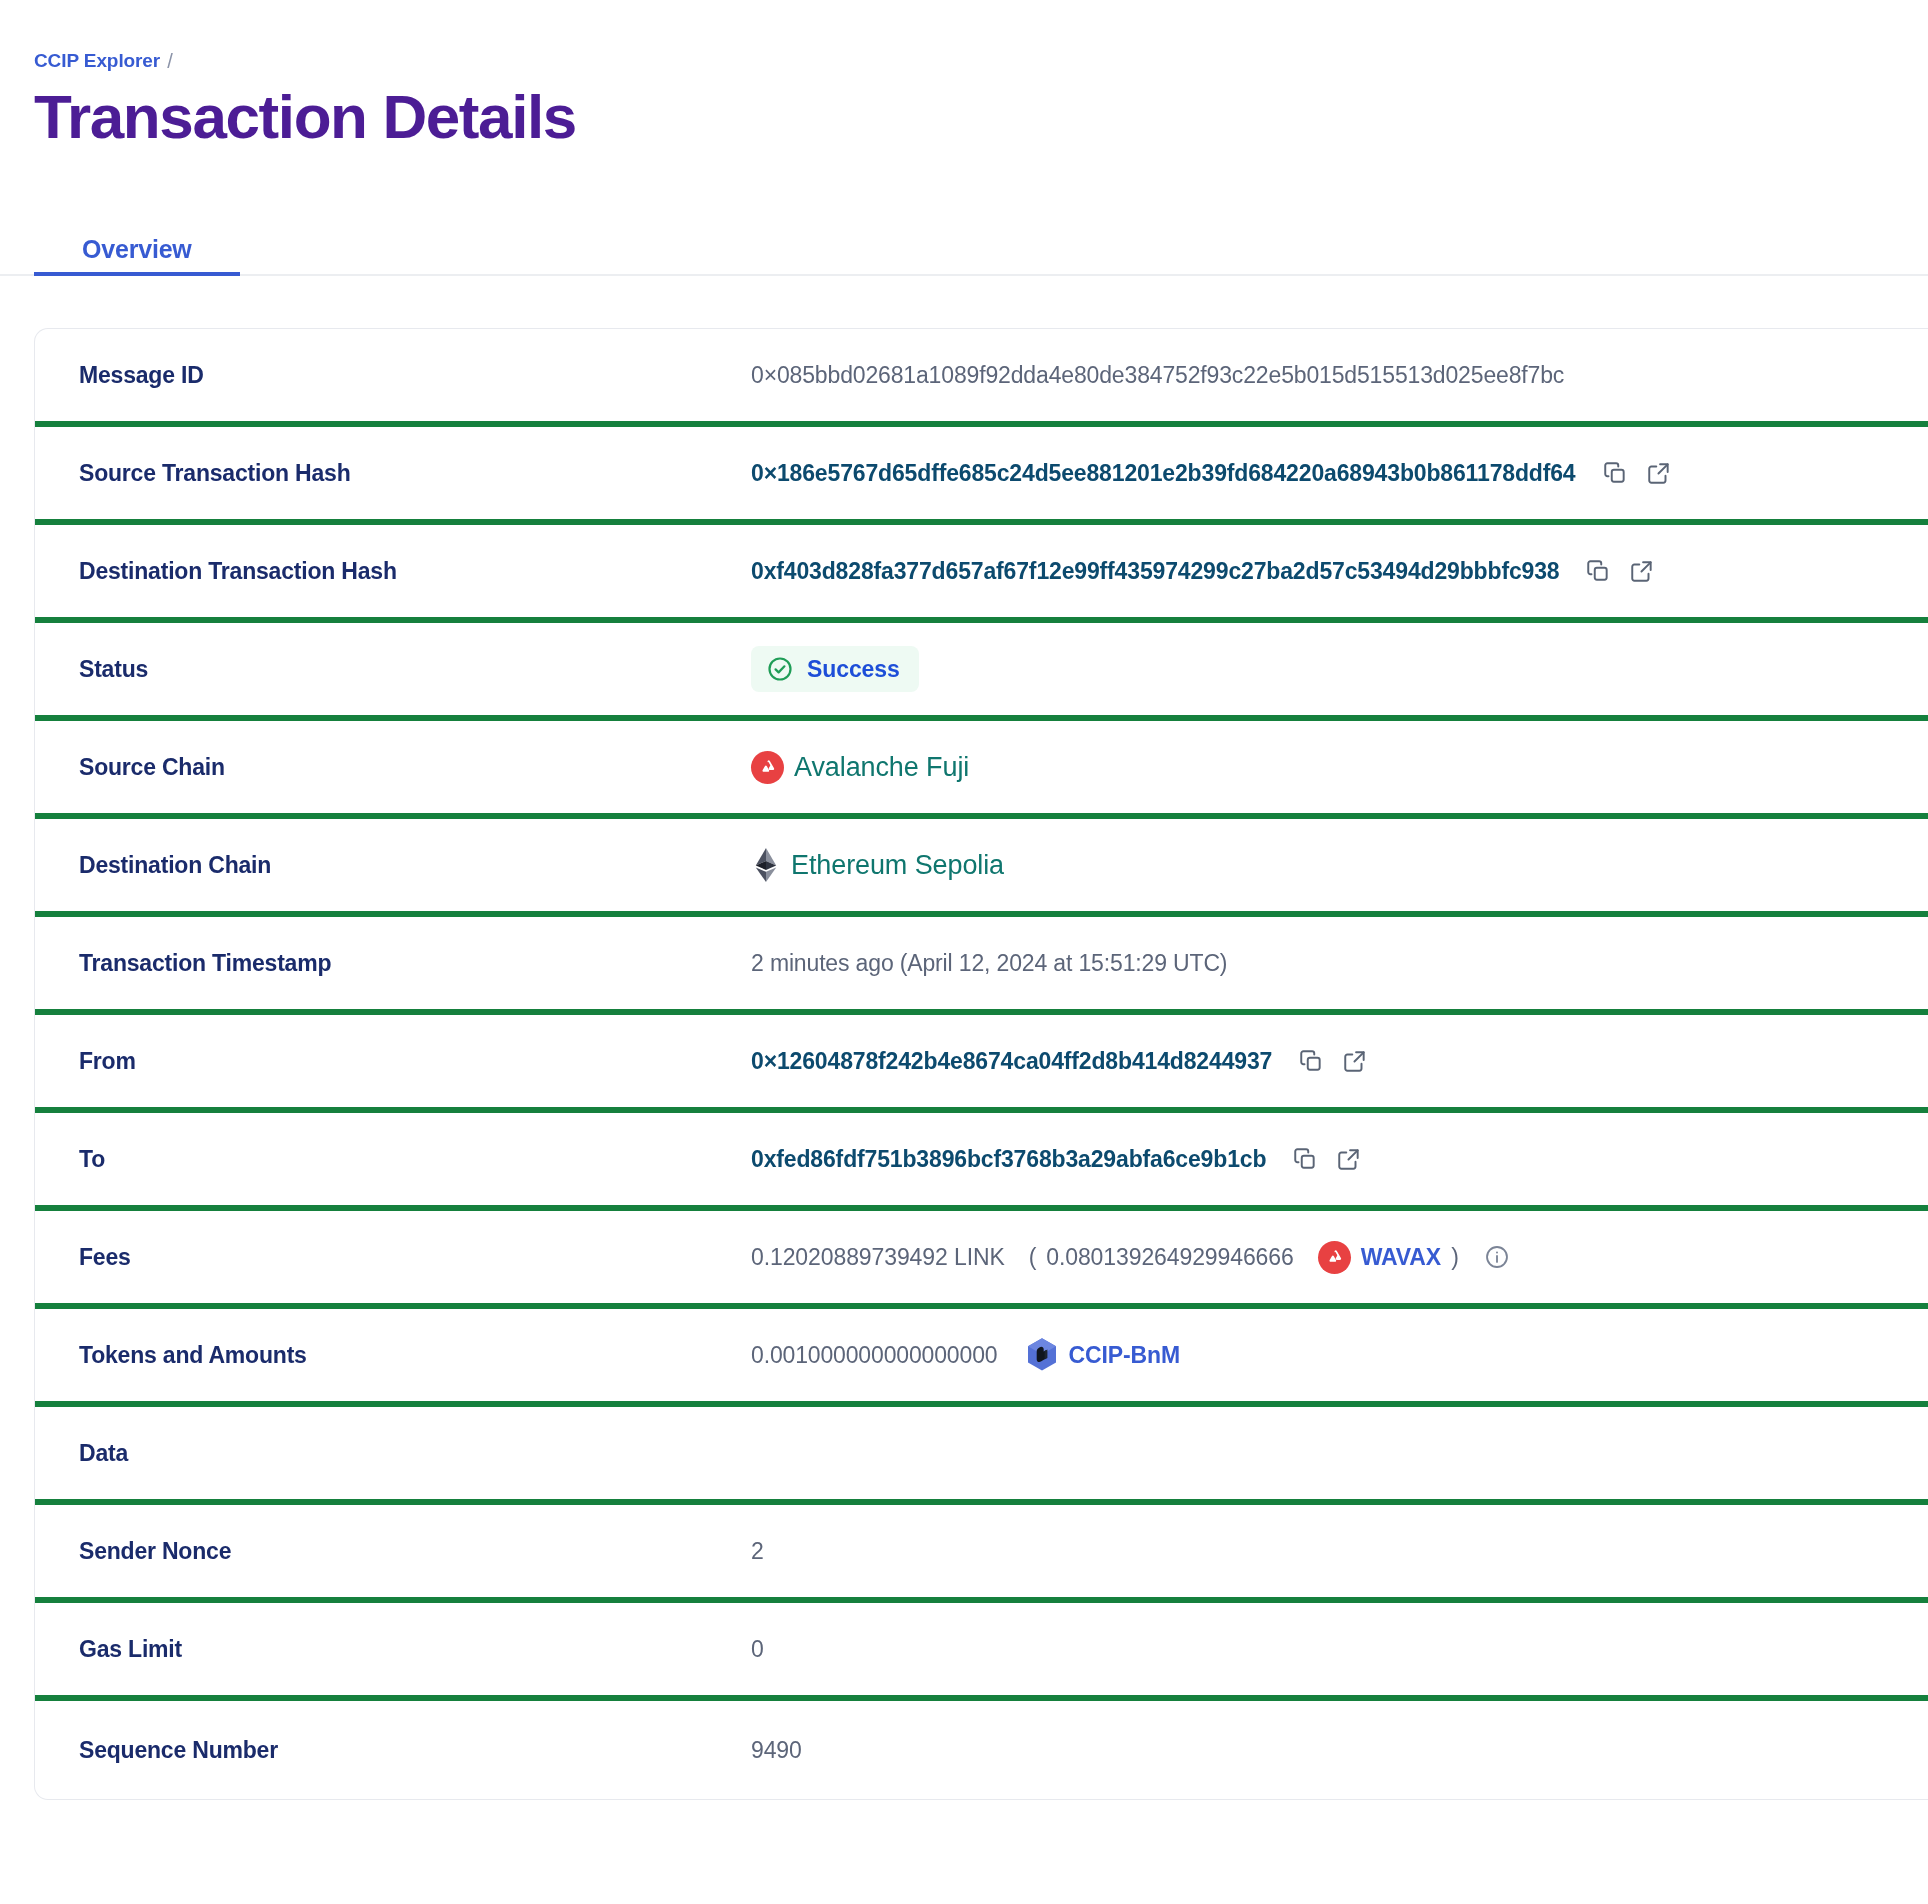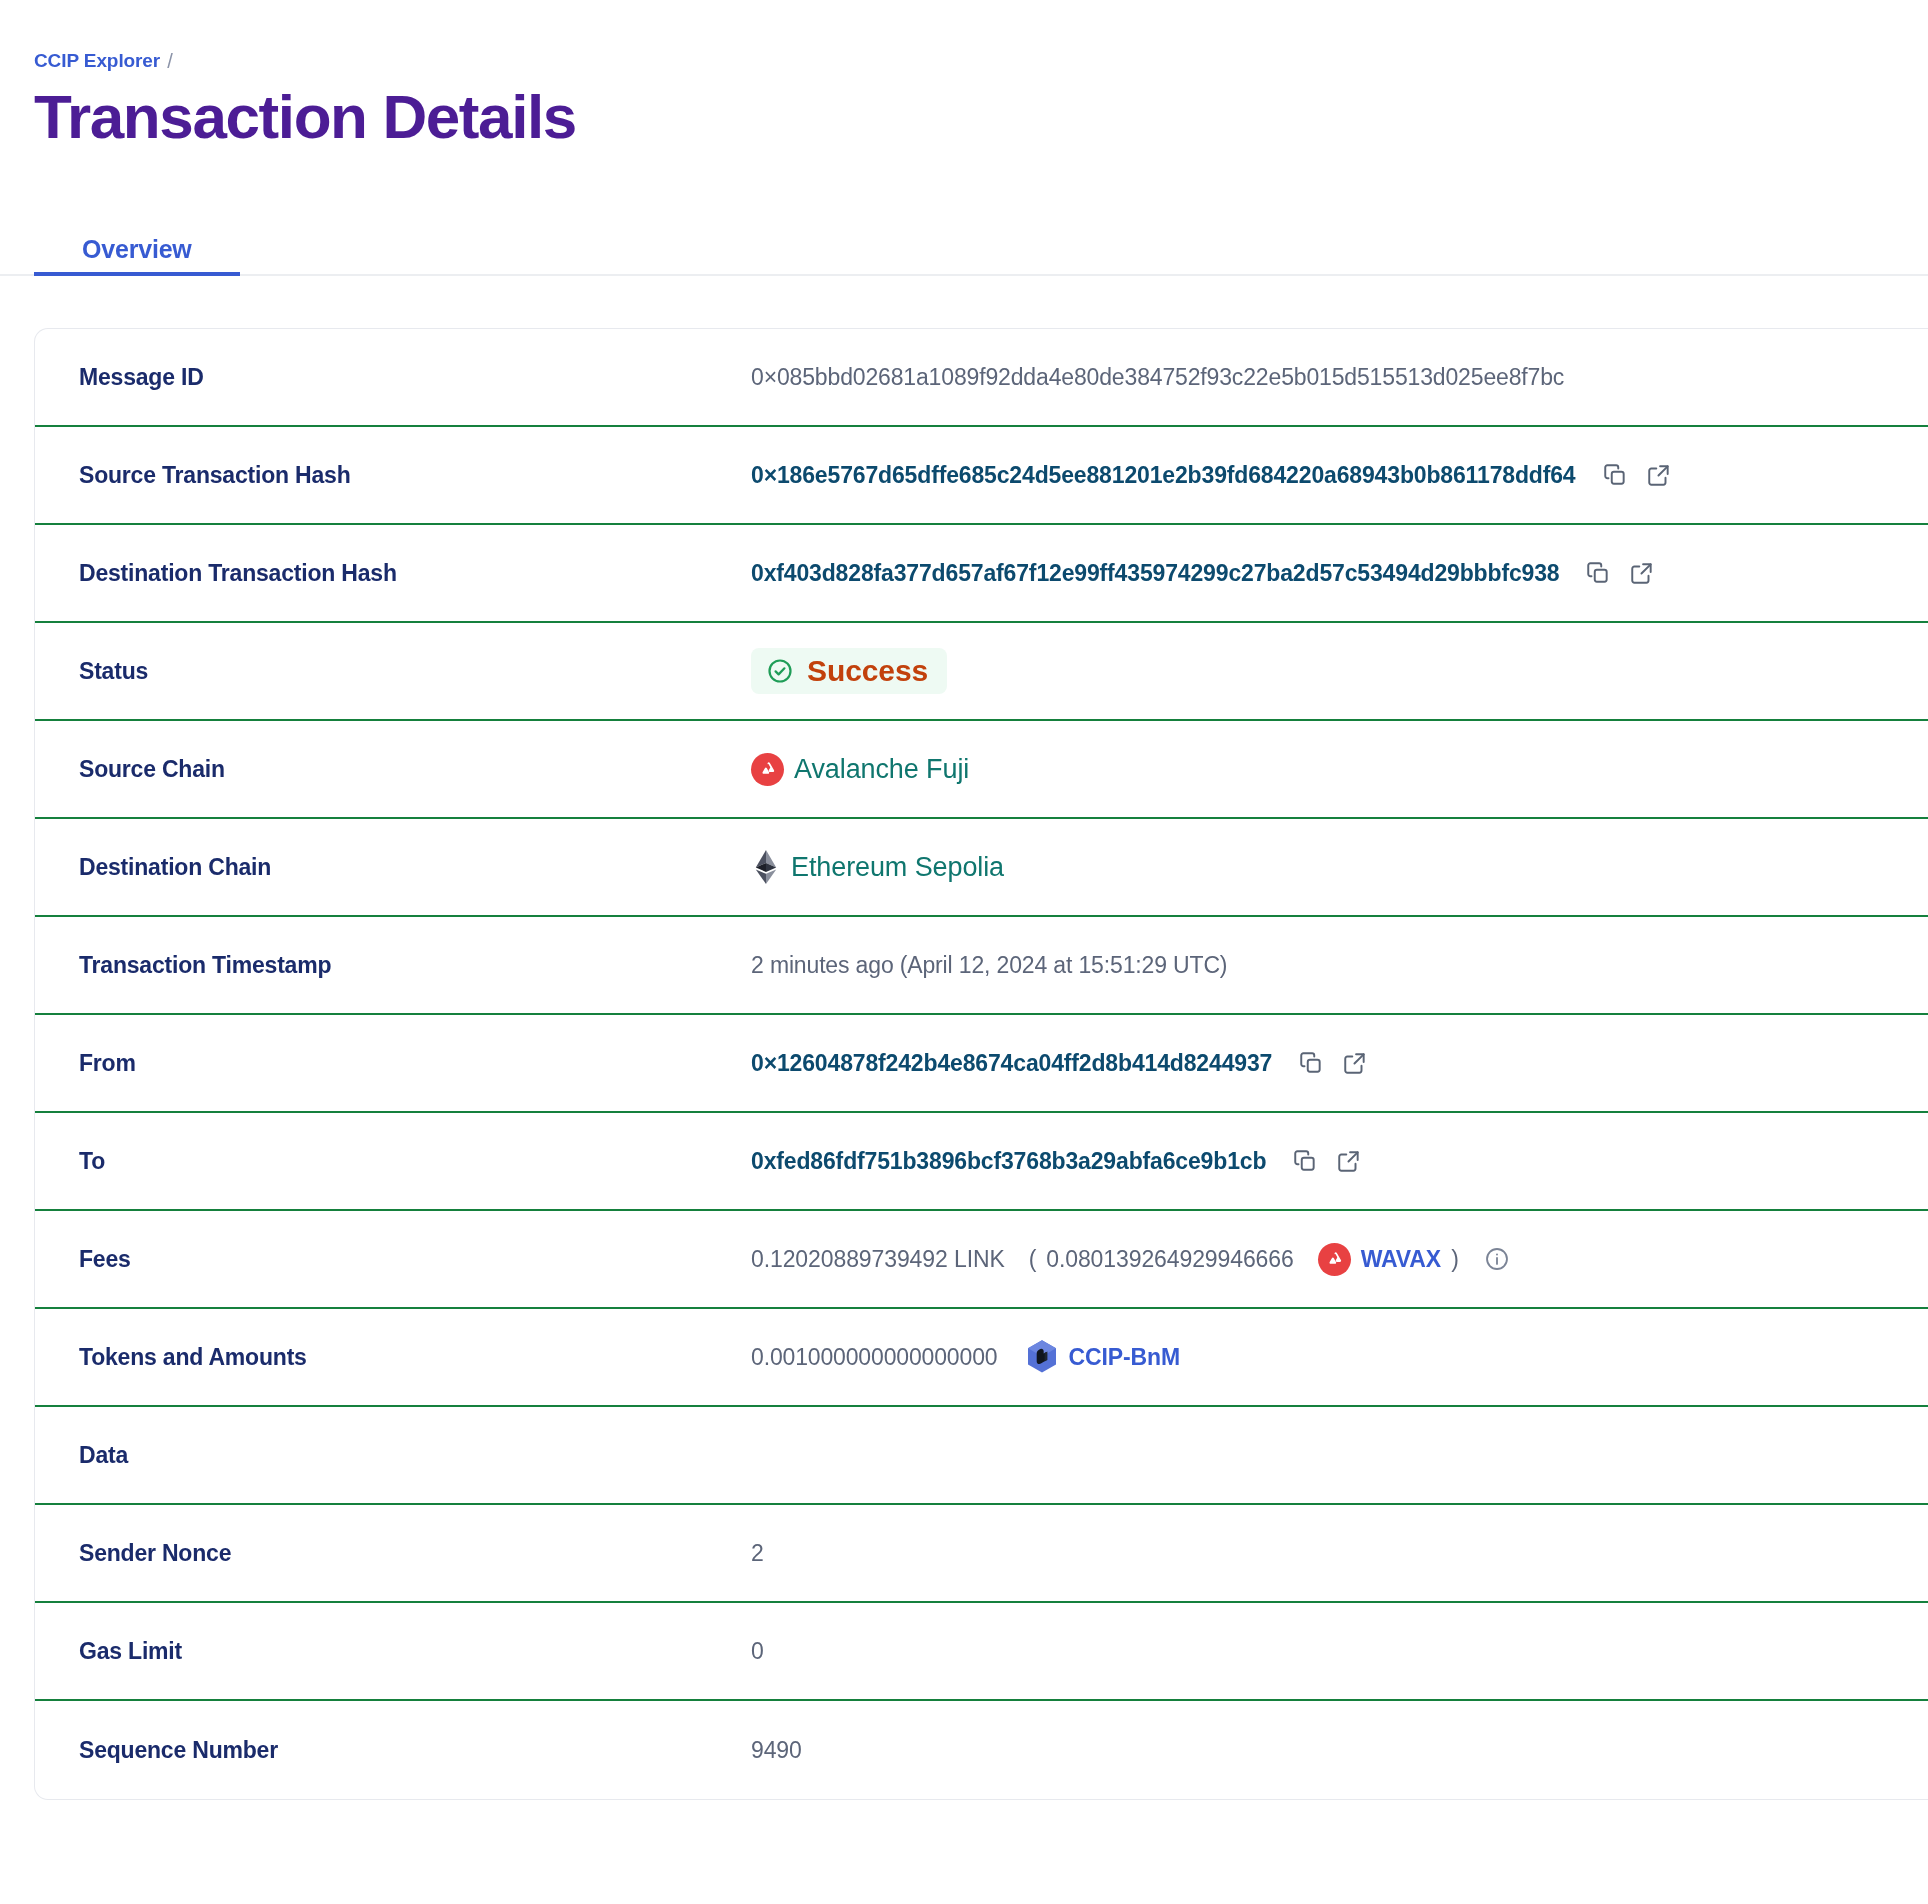--- a/index.html
+++ b/index.html
@@ -101,21 +101,21 @@
     border-right: none;
     border-radius: 14px 0 0 14px;
     background: #ffffff;
     overflow: hidden;
   }
 
   .row {
     display: flex;
     align-items: center;
     min-height: 98px;
-    border-bottom: 2px solid #15803d;
+    border-bottom: 6px solid #15803d;
     padding: 0 0 0 44px;
   }
   .row:last-child { border-bottom: none; }
 
   .row-label {
     width: 672px;
     flex: 0 0 672px;
     font-size: 23px;
     line-height: 30px;
     font-weight: 600;
@@ -170,24 +170,24 @@
   
   .badge {
     display: inline-flex;
     align-items: center;
     gap: 13px;
     background: #eefaf3;
     border-radius: 8px;
     padding: 9px 19px 9px 15px;
   }
   .badge-text {
-    font-size: 30px;
+    font-size: 23px;
     line-height: 28px;
     font-weight: 600;
-    color: #c2410c;
+    color: #1d4ed8;
     letter-spacing: -0.1px;
   }
 
   
   .avax-logo {
     width: 33px; height: 33px;
     border-radius: 50%;
     background: #e84142;
     display: inline-flex;
     align-items: center;

